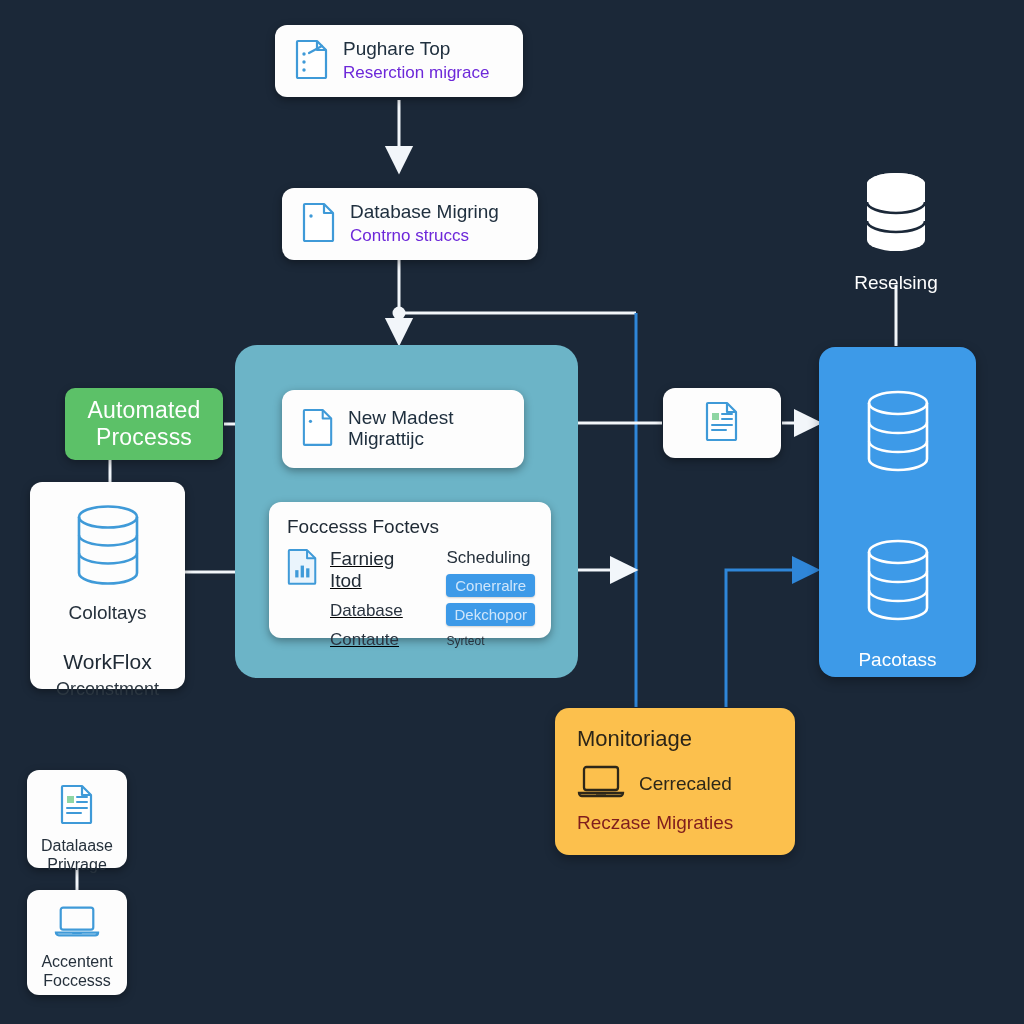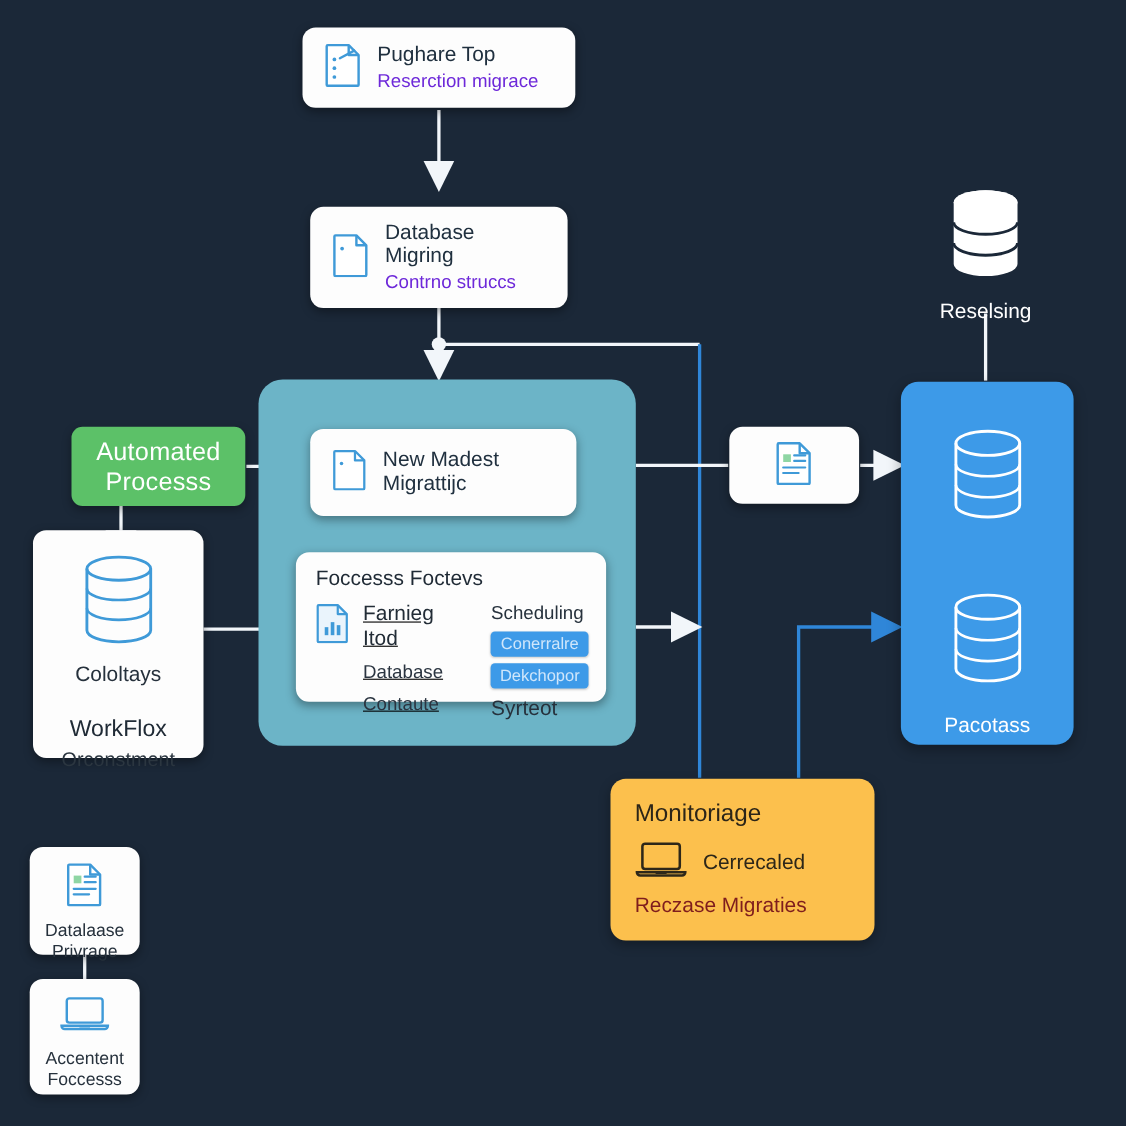--- a/index.html
+++ b/index.html
@@ -71,21 +71,21 @@
   #details .dlines { display: flex; flex-direction: column; gap: 9px; text-decoration: underline; }
   #details .dl1 { font-size: 19px; color: #222c36; }
   #details .dl2, #details .dl3 { font-size: 17px; color: #2a3440; }
   #details .dright { display: flex; flex-direction: column; gap: 6px; }
   #details .dr-h { font-size: 17px; color: #26313c; }
   #details .badge {
     background: #3d9ae8; color: #cfe6fb;
     font-size: 15px; padding: 3px 8px; border-radius: 4px;
     text-align: center; box-shadow: 0 1px 2px rgba(0,0,0,.18);
   }
-  #details .dr-f { font-size: 19px; color: #26313c; margin-top: 2px; }
+  #details .dr-f { font-size: 12px; color: #26313c; margin-top: 2px; }
 
   
   #doccard { display: flex; align-items: center; justify-content: center; }
 
   
   #bluepanel {
     background: #3d9ae8;
     border-radius: 16px;
     box-shadow: 0 4px 12px rgba(0,0,0,.3);
   }
@@ -174,21 +174,21 @@
         <circle cx="9" cy="31" r="1.7" fill="#3f9ad8"></circle>
         <path d="M14,14 L27,7" stroke="#3f9ad8" stroke-width="2.2" stroke-linecap="round"></path>
       </svg>
     </span>
     <span class="ptxt">
       <span class="t1">Pughare Top</span>
       <span class="t2">Reserction migrace</span>
     </span>
   </div>
 
-  <div class="node card pcard" id="step2" style="left:282px; top:188px; width:234px;justify-content:space-between;">
+  <div class="node card pcard" id="step2" style="left:282px; top:188px; width:256px;">
     <span class="ico">
       <svg width="34" height="40" viewBox="0 0 34 40">
         <path d="M3,2 h19 l9,9 v27 a1,1 0 0 1 -1,1 h-27 a1,1 0 0 1 -1,-1 v-35 a1,1 0 0 1 1,-1z" fill="#ffffff" stroke="#3f9ad8" stroke-width="2.2" stroke-linejoin="round"></path>
         <path d="M22,2 v9 h9" fill="none" stroke="#3f9ad8" stroke-width="2.2" stroke-linejoin="round"></path>
         <circle cx="9" cy="14" r="1.7" fill="#3f9ad8"></circle>
       </svg>
     </span>
     <span class="ptxt">
       <span class="t1">Database Migring</span>
       <span class="t2">Contrno struccs</span>

